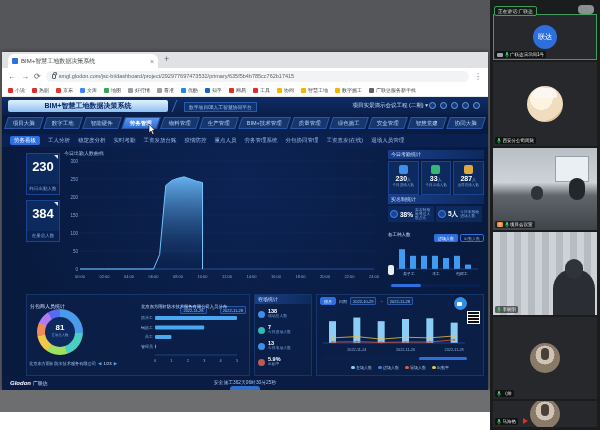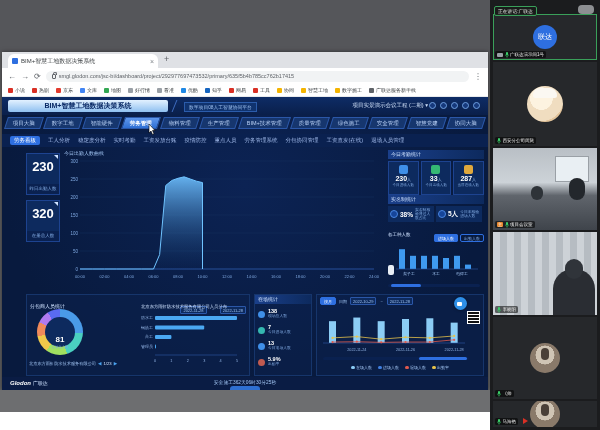--- a/index.html
+++ b/index.html
@@ -110,21 +110,21 @@
   #panel-c { left:314px; width:168px; }
   .bp-head { display:flex; align-items:center; justify-content:space-between; padding:2px 3px 0; }
   .bp-title { font-size:5px; color:#cfe2ff; }
   .datechip { font-size:4px; color:#9fc2f0; border:0.5px solid #2b57a8; background:#0d2a5e;
     padding:0.5px 2px; border-radius:1px; }
   .sep { font-size:4px; color:#9fc2f0; margin:0 1px; }
   #donut-wrap { position:absolute; left:10px; top:14px; width:46px; height:46px; }
   #donut-ring { width:46px; height:46px; border-radius:50%; }
   #donut-hole { position:absolute; left:8px; top:8px; width:30px; height:30px; border-radius:50%;
     background:#0d2a5e; text-align:center; }
-  #donut-val { font-size:8px; font-weight:bold; color:#fff; margin-top:18px; }
+  #donut-val { font-size:8px; font-weight:bold; color:#fff; margin-top:6px; }
   #donut-lab { font-size:3.8px; color:#7fa8e0; transform:scale(.9); }
   #pager { position:absolute; left:2px; top:66px; width:110px; display:flex; align-items:center; gap:2px; }
   #pager-text { font-size:4.2px; color:#9fc2f0; max-width:80px; white-space:nowrap; overflow:hidden; }
   .pager-arrow { font-size:4.5px; color:#4aa3f0; }
   #pager-num { font-size:4.2px; color:#cfe2ff; }
   #company-title { position:absolute; left:92px; top:9px; width:130px; font-size:4.3px; color:#cfe2ff;
     text-align:center; white-space:nowrap; overflow:hidden; }
   #company-chart { position:absolute; left:100px; top:16px; }
   .pb-rows { padding:2px 3px; }
   .pb-row { display:flex; align-items:center; gap:3px; height:16px; }
@@ -359,21 +359,21 @@
           <span class="stab">工资直发(在线)</span>
           <span class="stab">退场人员管理</span>
         </div>
 
       <div id="left-stats">
           <div class="stat-card">
             <div class="stat-num">230</div>
             <div class="stat-label">昨日出勤人数</div>
           </div>
           <div class="stat-card">
-            <div class="stat-num">320</div>
+            <div class="stat-num">384</div>
             <div class="stat-label">在册总人数</div>
           </div>
         </div>
 
       <div id="area-panel">
         <div id="area-title">今日出勤人数曲线</div>
         <div id="area-chart"><svg width="322" height="126" viewBox="0 0 322 126">
               <defs>
                 <linearGradient id="gA" x1="0" y1="0" x2="0" y2="1">
                   <stop offset="0%" stop-color="#6ec0ff" stop-opacity="0.9"></stop>

